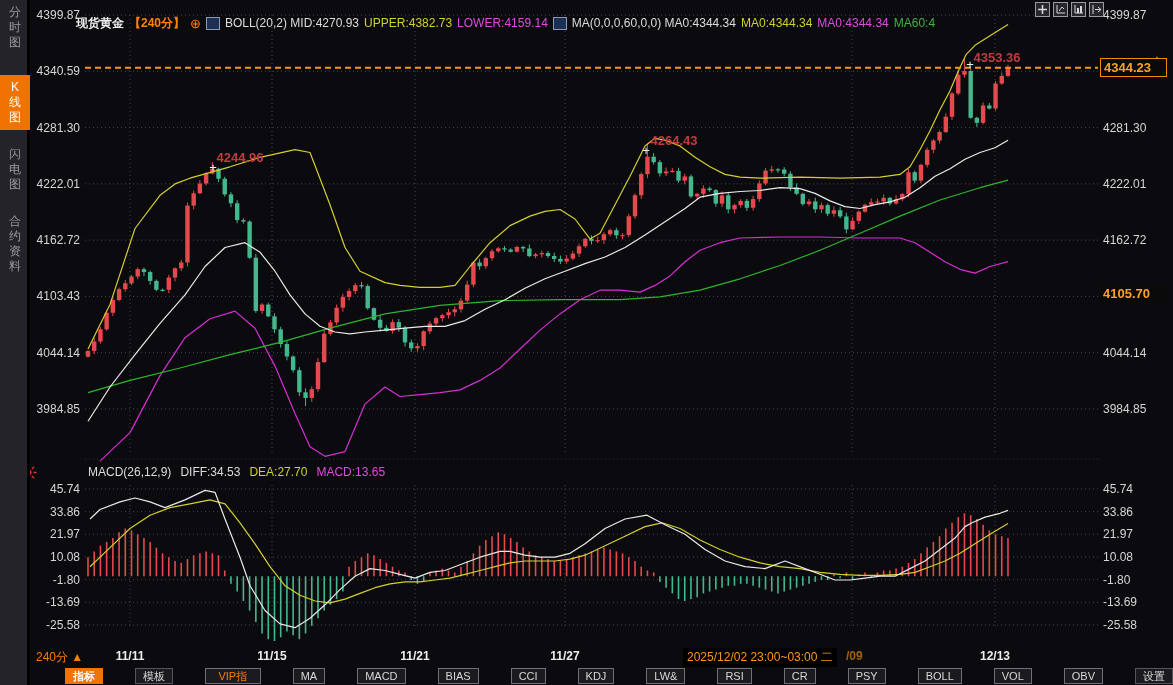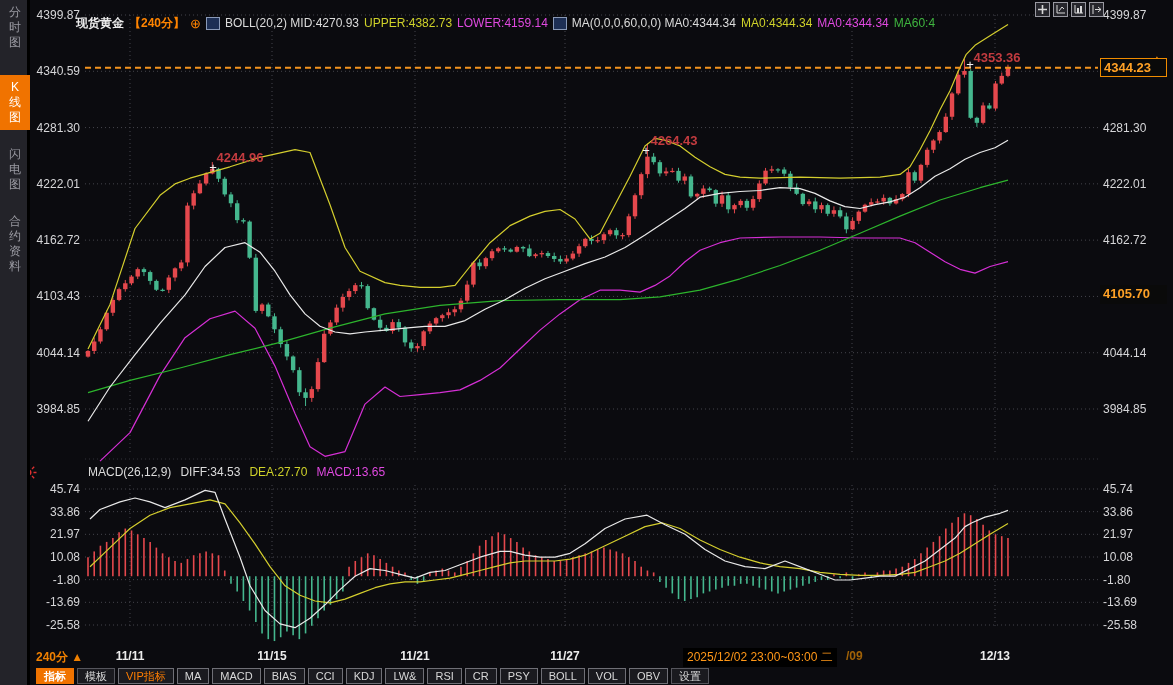--- a/index.html
+++ b/index.html
@@ -46,33 +46,33 @@
                   line-height:8px; text-align:center; z-index:6; }
   .arrow-marker .bar { width:10px; height:2px; background:#ff9718; margin:1px auto 0; }
 
   
   .macd-head { position:absolute; left:88px; top:465px; display:flex; gap:9px; font-size:12px;
                white-space:nowrap; z-index:4; }
   .burst { position:absolute; left:20px; top:464px; z-index:4; }
 
   
   .xrow { position:absolute; left:0; top:648px; width:1173px; height:19px; z-index:5; }
-  .period-sel { position:absolute; left:36px; top:1px; color:#f08000; font-weight:bold;
+  .period-sel { position:absolute; left:36px; top:1px; color:#f08000; font-weight:normal;
                 font-size:12px; cursor:pointer; }
   .xdate { position:absolute; top:1px; transform:translateX(-50%); color:#ececec;
            font-weight:bold; font-size:12px; }
   .xtip { position:absolute; left:683px; top:0; background:#000; color:#ff9718; font-size:12px;
           padding:1px 4px; white-space:nowrap; }
   .xpartial { position:absolute; left:846px; top:1px; color:#a16207; font-weight:bold; font-size:12px; }
 
   
   .toolbar { position:absolute; left:36px; top:668px; display:flex; gap:3px; z-index:5; }
   .tb { height:16px; font-size:11px; line-height:14px; padding:0 7px; background:#1a1a1f;
         border:1px solid #6f6f76; color:#d8d8d8; cursor:pointer;
-        font-family:"Liberation Sans", sans-serif; }
+        font-family:"Liberation Sans", sans-serif;margin-left:29px; }
   .tb.active { background:#f07300; border-color:#f07300; color:#fff; font-weight:bold; }
   .tb.plain { border-color:#55555c; }
   .tb.vip { color:#ff7e00; font-weight:normal; }
 
   .watermark { position:absolute; left:1014px; top:625px; font-size:33px; color:#d4d4d6;
                letter-spacing:1px; z-index:3; }
   svg#chart-svg { position:absolute; left:0; top:0; z-index:1; }
 </style>
 </head>
 <body>

